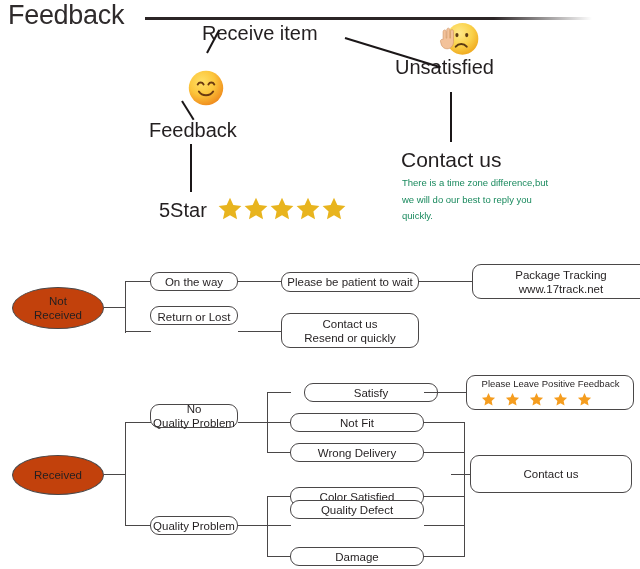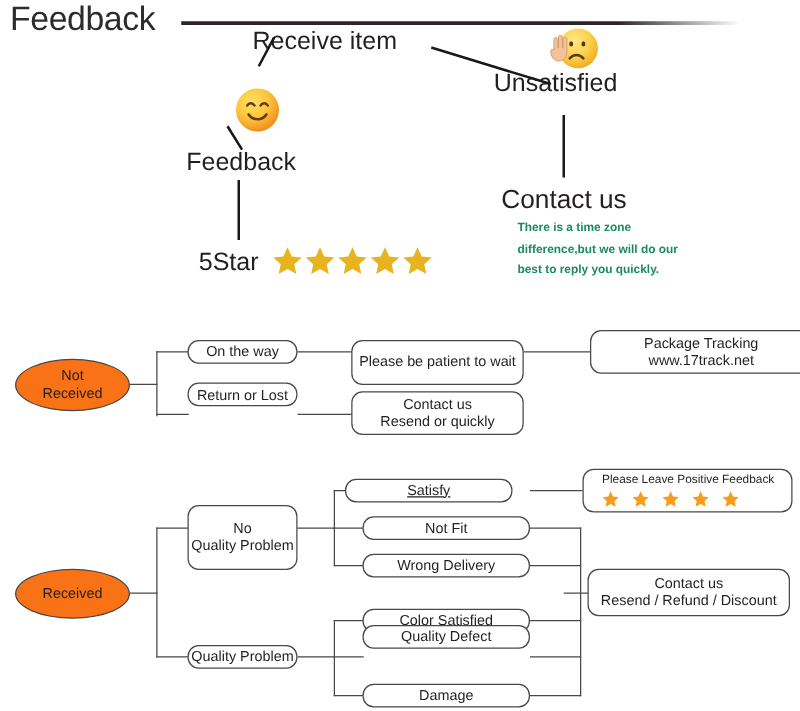--- a/index.html
+++ b/index.html
@@ -22,21 +22,21 @@
 
   
   .flow-label{font-size:20px;color:#231f20;line-height:24px;white-space:nowrap;}
   #receive-item-label{left:202px;top:21px;}
   #unsatisfied-label{left:395px;top:55px;}
   #satisfied-label{left:149px;top:118px;}
   #contact-us-heading{left:401px;top:148px;font-size:21px;color:#231f20;white-space:nowrap;}
   #five-star-label{left:159px;top:199px;font-size:20px;color:#231f20;}
 
   #contact-us-note{
-    left:414px;top:175px;width:150px;font-size:9.5px;font-weight:bold;
+    left:402px;top:175px;width:150px;font-size:9.5px;font-weight:normal;
     color:#1a8a5e;line-height:16.5px;
   }
 
   
   .stroke{background:#1b1718;}
   #conn-receive-unsat{
     left:345px;top:37px;width:100px;height:2px;
     transform:rotate(17deg);transform-origin:left center;
   }
   #conn-receive-smile{
@@ -54,21 +54,21 @@
   .emoji{display:block;}
 
   
   .node{
     box-sizing:border-box;border:1.4px solid #4a4748;border-radius:9px;
     background:#ffffff;display:flex;align-items:center;justify-content:center;
     text-align:center;font-size:11.5px;color:#231f20;line-height:14px;
   }
   .ellipse{
     box-sizing:border-box;border:1.4px solid #4a4748;border-radius:50%;
-    background:#f97316;display:flex;align-items:center;justify-content:center;
+    background:#c2410c;display:flex;align-items:center;justify-content:center;
     text-align:center;font-size:11.5px;color:#231f20;line-height:14px;
   }
   .link{background:#4a4748;}
   .hlink{height:1.4px;}
   .vlink{width:1.4px;}
 
   
   .star-row{display:flex;align-items:center;}
   .star{display:block;}
 
@@ -168,21 +168,21 @@
 <div class="abs link hlink" style="left:104px;top:307px;width:22px;"></div>
 <div class="abs link vlink" style="left:125px;top:281px;height:52px;"></div>
 <div class="abs link hlink" style="left:125px;top:281px;width:26px;"></div>
 <div class="abs link hlink" style="left:125px;top:331px;width:26px;"></div>
 
 <div class="abs node" style="left:150px;top:272px;width:88px;height:19px;">
   <span>On the way</span>
 </div>
 <div class="abs link hlink" style="left:238px;top:281px;width:44px;"></div>
 
-<div class="abs node" style="left:281px;top:272px;width:138px;height:36px;">
+<div class="abs node" style="left:281px;top:272px;width:138px;height:20px;">
   <span>Please be patient to wait</span>
 </div>
 <div class="abs link hlink" style="left:419px;top:281px;width:54px;"></div>
 
 <div class="abs node" style="left:472px;top:264px;width:178px;height:35px;">
   <div>
     <span>Package Tracking</span><br>
     <span>www.17track.net</span>
   </div>
 </div>
@@ -201,33 +201,33 @@
 
 <div class="abs ellipse" style="left:12px;top:455px;width:92px;height:40px;">
   <span>Received</span>
 </div>
 
 <div class="abs link hlink" style="left:104px;top:474px;width:22px;"></div>
 <div class="abs link vlink" style="left:125px;top:422px;height:104px;"></div>
 <div class="abs link hlink" style="left:125px;top:422px;width:26px;"></div>
 <div class="abs link hlink" style="left:125px;top:525px;width:26px;"></div>
 
-<div class="abs node" style="left:150px;top:404px;width:88px;height:52px;">
+<div class="abs node" style="left:150px;top:404px;width:88px;height:24px;">
   <div>
     <span>No</span><br>
     <span>Quality Problem</span>
   </div>
 </div>
 <div class="abs link hlink" style="left:238px;top:422px;width:30px;"></div>
 <div class="abs link vlink" style="left:267px;top:392px;height:61px;"></div>
 <div class="abs link hlink" style="left:267px;top:392px;width:24px;"></div>
 <div class="abs link hlink" style="left:267px;top:422px;width:24px;"></div>
 <div class="abs link hlink" style="left:267px;top:452px;width:24px;"></div>
 
-<div class="abs node" style="left:276px;top:383px;width:134px;height:19px;text-decoration:underline;">
+<div class="abs node" style="left:304px;top:383px;width:134px;height:19px;">
   <span>Satisfy</span>
 </div>
 <div class="abs node" style="left:290px;top:413px;width:134px;height:19px;">
   <span>Not Fit</span>
 </div>
 <div class="abs node" style="left:290px;top:443px;width:134px;height:19px;">
   <span>Wrong Delivery</span>
 </div>
 
 <div class="abs link hlink" style="left:424px;top:392px;width:42px;"></div>
@@ -275,15 +275,14 @@
 <div class="abs link hlink" style="left:424px;top:452px;width:41px;"></div>
 <div class="abs link hlink" style="left:424px;top:496px;width:41px;"></div>
 <div class="abs link hlink" style="left:424px;top:525px;width:41px;"></div>
 <div class="abs link hlink" style="left:424px;top:556px;width:41px;"></div>
 <div class="abs link vlink" style="left:464px;top:422px;height:135px;"></div>
 <div class="abs link hlink" style="left:451px;top:474px;width:22px;"></div>
 
 <div class="abs node" style="left:470px;top:455px;width:162px;height:38px;">
   <div>
     <span>Contact us</span><br>
-    <span>Resend / Refund / Discount</span>
   </div>
 </div>
 
 </body></html>

